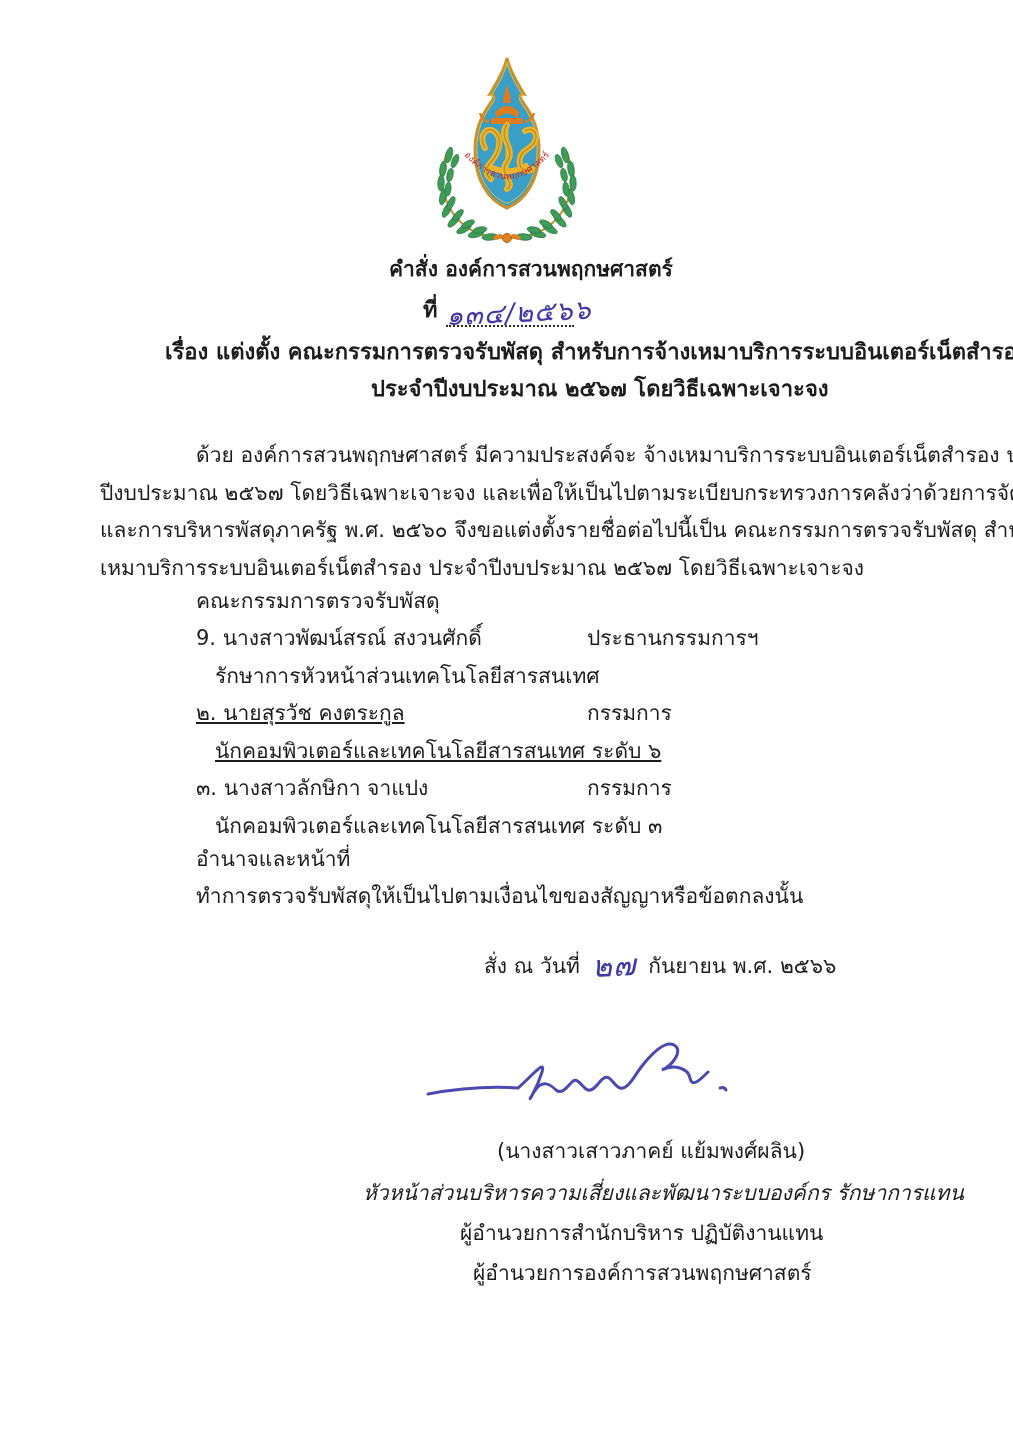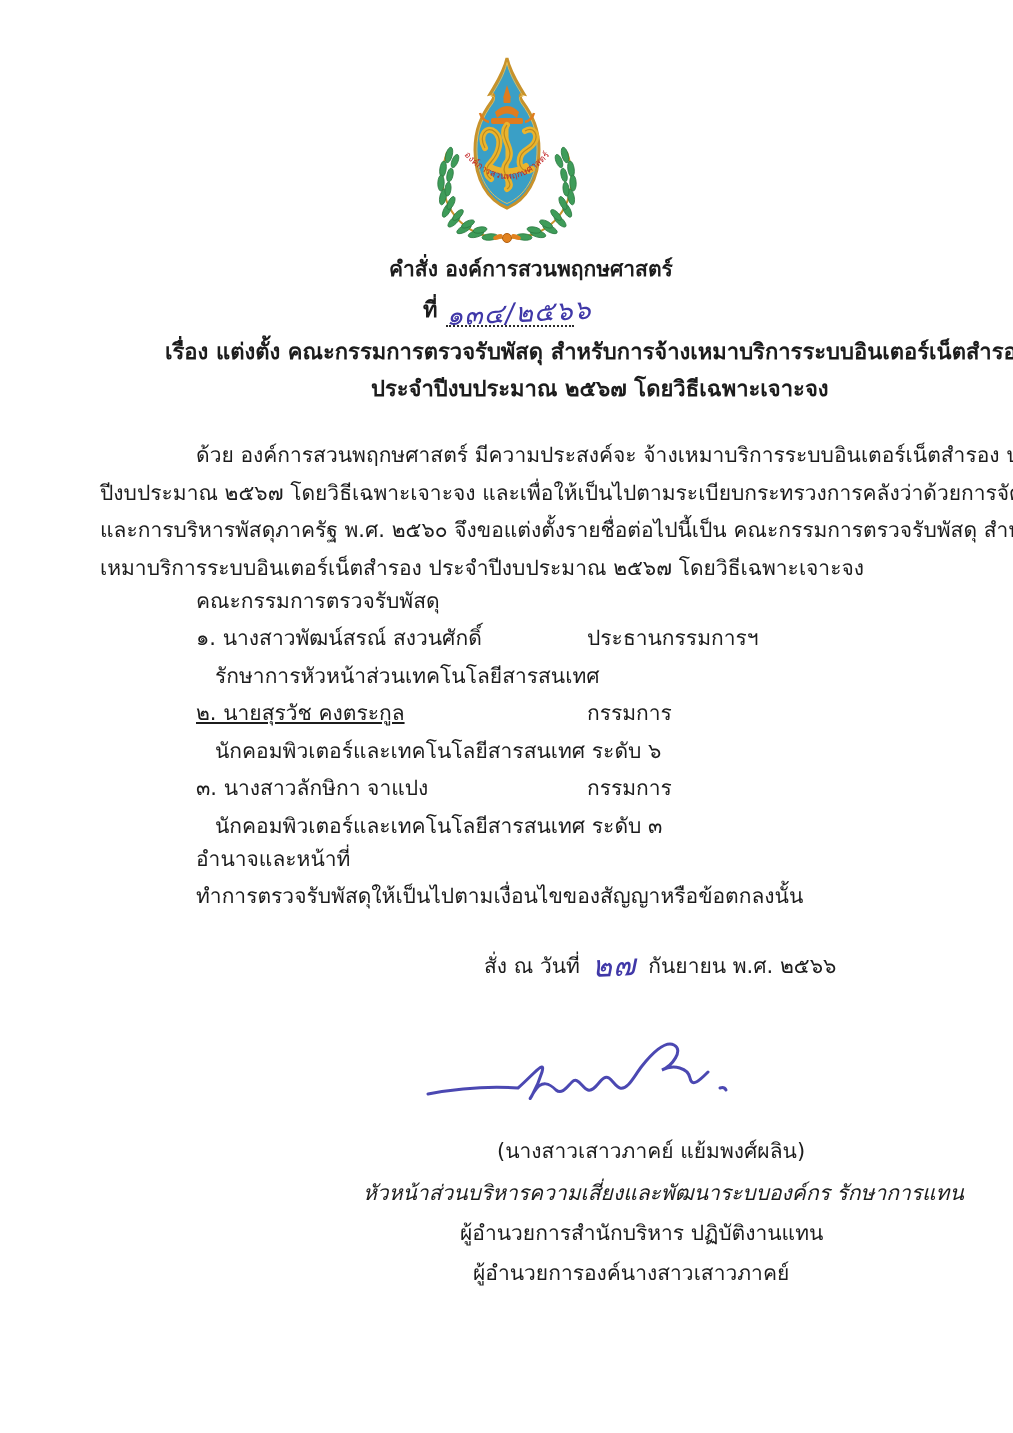--- a/index.html
+++ b/index.html
@@ -142,27 +142,27 @@
   <div class="abs t-sub" style="left:165px;top:336px;">เรื่อง แต่งตั้ง คณะกรรมการตรวจรับพัสดุ สำหรับการจ้างเหมาบริการระบบอินเตอร์เน็ตสำรอง</div>
   <div class="abs t-sub" style="left:352px;top:373px;margin-left:19px;">ประจำปีงบประมาณ ๒๕๖๗ โดยวิธีเฉพาะเจาะจง</div>
 
   <div class="abs t-body" style="left:196px;top:440px;">ด้วย องค์การสวนพฤกษศาสตร์ มีความประสงค์จะ จ้างเหมาบริการระบบอินเตอร์เน็ตสำรอง ประจำ</div>
   <div class="abs t-body" style="left:100px;top:478px;">ปีงบประมาณ ๒๕๖๗ โดยวิธีเฉพาะเจาะจง  และเพื่อให้เป็นไปตามระเบียบกระทรวงการคลังว่าด้วยการจัดซื้อจัดจ้าง</div>
   <div class="abs t-body" style="left:100px;top:515px;">และการบริหารพัสดุภาครัฐ พ.ศ. ๒๕๖๐ จึงขอแต่งตั้งรายชื่อต่อไปนี้เป็น คณะกรรมการตรวจรับพัสดุ สำหรับการจ้าง</div>
   <div class="abs t-body" style="left:100px;top:553px;">เหมาบริการระบบอินเตอร์เน็ตสำรอง ประจำปีงบประมาณ ๒๕๖๗ โดยวิธีเฉพาะเจาะจง</div>
 
   <div class="abs t-body" style="left:196px;top:586px;">คณะกรรมการตรวจรับพัสดุ</div>
 
-  <div class="abs t-body" style="left:196px;top:623px;">๑. นางสาวพัฒน์สรณ์ สงวนศักดิ์</div>
+  <div class="abs t-body" style="left:196px;top:623px;">9. นางสาวพัฒน์สรณ์ สงวนศักดิ์</div>
   <div class="abs t-body" style="left:587px;top:623px;">ประธานกรรมการฯ</div>
   <div class="abs t-body" style="left:215px;top:661px;">รักษาการหัวหน้าส่วนเทคโนโลยีสารสนเทศ</div>
 
   <div class="abs t-body" style="left:196px;top:698px;text-decoration:underline;">๒. นายสุรวัช คงตระกูล</div>
   <div class="abs t-body" style="left:587px;top:698px;">กรรมการ</div>
-  <div class="abs t-body" style="left:215px;top:736px;">นักคอมพิวเตอร์และเทคโนโลยีสารสนเทศ ระดับ ๖</div>
+  <div class="abs t-body" style="left:215px;top:736px;text-decoration:underline;">นักคอมพิวเตอร์และเทคโนโลยีสารสนเทศ ระดับ ๖</div>
 
   <div class="abs t-body" style="left:196px;top:773px;">๓. นางสาวลักษิกา จาแปง</div>
   <div class="abs t-body" style="left:587px;top:773px;">กรรมการ</div>
   <div class="abs t-body" style="left:215px;top:811px;">นักคอมพิวเตอร์และเทคโนโลยีสารสนเทศ ระดับ ๓</div>
 
   <div class="abs t-body" style="left:196px;top:844px;">อำนาจและหน้าที่</div>
   <div class="abs t-body" style="left:196px;top:881px;">ทำการตรวจรับพัสดุให้เป็นไปตามเงื่อนไขของสัญญาหรือข้อตกลงนั้น</div>
 
   <div class="abs t-body" style="left:484px;top:948px;">
     <span>สั่ง ณ วันที่</span><span class="ink date-ink">๒๗</span><span>กันยายน พ.ศ. ๒๕๖๖</span>
@@ -171,15 +171,15 @@
   <svg class="sig-svg" style="left:420px;top:1032px;" width="330" height="92" viewBox="0 0 330 92">
     <g fill="none" stroke="#4B48B2" stroke-width="3" stroke-linecap="round">
       <path d="M8,62 C40,56 70,54 98,56 C112,44 126,26 122,40 C116,60 104,76 114,60 C122,47 130,52 136,58 C142,63 147,55 152,50 C158,44 162,56 168,58 C174,60 178,50 184,46 C190,42 194,54 200,56 C208,58 214,44 222,34 C230,24 244,8 254,13 C264,18 252,34 242,38 C254,32 268,36 270,46 C272,56 280,48 288,40"></path>
       <path d="M300,56 C303,55 305,56 306,58"></path>
     </g>
   </svg>
 
   <div class="abs t-body" style="left:497px;top:1136px;">(นางสาวเสาวภาคย์ แย้มพงศ์ผลิน)</div>
   <div class="abs t-body" style="left:363px;top:1178px;font-style:italic;">หัวหน้าส่วนบริหารความเสี่ยงและพัฒนาระบบองค์กร รักษาการแทน</div>
   <div class="abs t-body" style="left:460px;top:1218px;">ผู้อำนวยการสำนักบริหาร ปฏิบัติงานแทน</div>
-  <div class="abs t-body" style="left:473px;top:1258px;">ผู้อำนวยการองค์นางสาวเสาวภาคย์</div>
+  <div class="abs t-body" style="left:473px;top:1258px;">ผู้อำนวยการองค์การสวนพฤกษศาสตร์</div>
 
 </div>
 
 </body></html>

